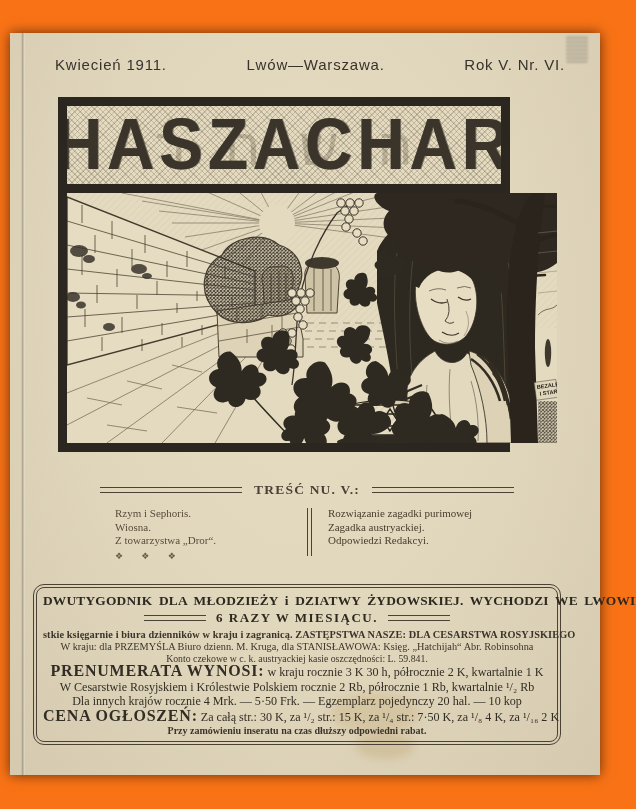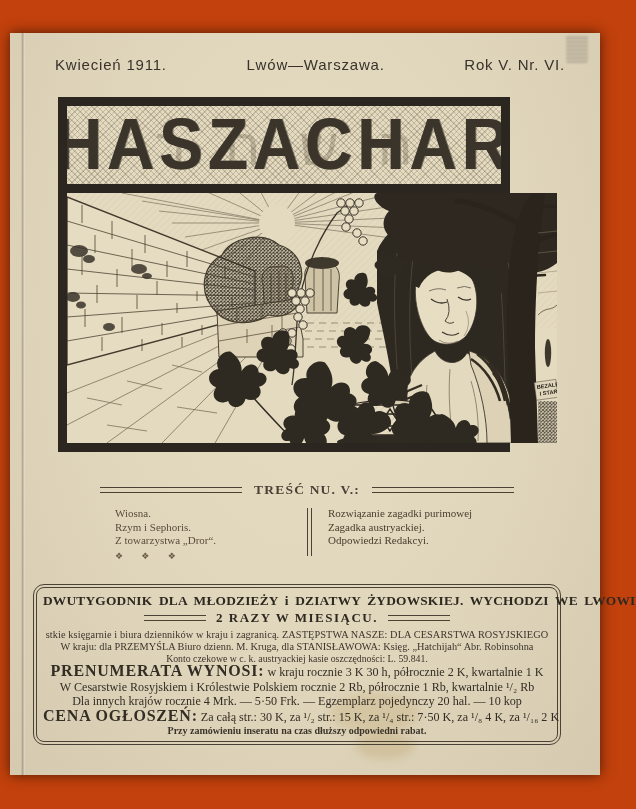--- a/index.html
+++ b/index.html
@@ -1,16 +1,16 @@
 <!DOCTYPE html>
 <html><head>
 <meta charset="utf-8">
 <style>
   html,body{margin:0;padding:0;background:#141311;}
-  .scan{position:relative;width:636px;height:809px;background:#c2410c;overflow:hidden;
+  .scan{position:relative;width:636px;height:809px;background:#f97316;overflow:hidden;
         font-family:"Liberation Serif","DejaVu Serif",serif;}
   .paper{position:absolute;left:10px;top:33px;width:590px;height:742px;
          background:radial-gradient(ellipse at 50% 38%, #e7ddc3 0%, #e0d6bc 55%, #d5cab0 100%);
          box-shadow:0 0 12px rgba(0,0,0,.6);}
   .fold{position:absolute;left:11px;top:0;width:4px;height:100%;
         background:linear-gradient(90deg,rgba(60,50,35,0) 0%,rgba(60,50,35,.30) 45%,rgba(255,255,250,.25) 80%,rgba(60,50,35,0) 100%);}
   .stamp{position:absolute;left:556px;top:2px;width:22px;height:28px;
          background:repeating-linear-gradient(0deg,rgba(95,90,85,.45) 0 2px,rgba(120,115,108,.2) 2px 4px);
          filter:blur(1px);opacity:.65;border-radius:2px;}
   .stain{position:absolute;border-radius:50%;pointer-events:none;}
@@ -52,21 +52,21 @@
 
   .info-box{position:absolute;left:23px;top:551px;width:528px;box-sizing:border-box;
      border:1.4px solid #4a4234;border-radius:11px;padding:2px;color:#3b342a;}
   .info-inner{border:1.4px solid #4a4234;border-radius:8px;padding:5px 6px 4px;text-align:center;}
   .headline1{font-size:13.4px;font-weight:bold;letter-spacing:.2px;word-spacing:3px;
      color:#2e2920;white-space:nowrap;}
   .headline2-row{display:flex;align-items:center;justify-content:center;gap:10px;margin:1px 0 3px;}
   .headline2-row .dbl-rule{flex:0 0 62px;}
   .headline2{font-size:13px;font-weight:bold;letter-spacing:1.5px;color:#2e2920;white-space:nowrap;}
   .addr{font-size:10.3px;line-height:11.8px;white-space:nowrap;}
-  .addr.bolder{font-weight:normal;letter-spacing:.1px;}
+  .addr.bolder{font-weight:bold;letter-spacing:.1px;}
   .konto{font-size:9.8px;line-height:11.5px;}
   .subs{font-size:12.1px;line-height:14.6px;white-space:nowrap;color:#332d24;}
   .subs .lead{font-weight:bold;font-size:16px;letter-spacing:.8px;}
   .rabat{font-size:10px;font-weight:bold;line-height:12px;margin-top:1px;}
 </style>
 </head>
 <body>
 
 <div class="scan">
   <div class="paper">
@@ -365,40 +365,40 @@
     </div>
 
     <section class="contents">
       <div class="toc-title-row">
         <span class="dbl-rule"></span>
         <span class="toc-title">TREŚĆ NU. V.:</span>
         <span class="dbl-rule"></span>
       </div>
       <div class="toc-cols">
         <ul class="toc-list toc-left">
+          <li>Rzym i Sephoris.</li>
           <li>Wiosna.</li>
-          <li>Rzym i Sephoris.</li>
           <li>Z towarzystwa „Dror“.</li>
           <li class="toc-orn">❖ ❖ ❖</li>
         </ul>
         <div class="toc-divider"></div>
         <ul class="toc-list toc-right">
           <li>Rozwiązanie zagadki purimowej</li>
           <li>Zagadka austryackiej.</li>
           <li>Odpowiedzi Redakcyi.</li>
         </ul>
       </div>
     </section>
 
     <section class="info-box">
       <div class="info-inner">
         <div class="headline1">DWUTYGODNIK DLA MŁODZIEŻY i DZIATWY ŻYDOWSKIEJ. WYCHODZI WE LWOWIE</div>
         <div class="headline2-row">
           <span class="dbl-rule"></span>
-          <span class="headline2">2 RAZY W MIESIĄCU.</span>
+          <span class="headline2">6 RAZY W MIESIĄCU.</span>
           <span class="dbl-rule"></span>
         </div>
         <div class="addr bolder">stkie księgarnie i biura dzienników w kraju i zagranicą. ZASTĘPSTWA NASZE: DLA CESARSTWA ROSYJSKIEGO</div>
         <div class="addr">W kraju: dla PRZEMYŚLA Biuro dzienn. M. Kruga, dla STANISŁAWOWA: Księg. „Hatchijah“ Abr. Robinsohna</div>
         <div class="konto">Konto czekowe w c. k. austryackiej kasie oszczędności: L. 59.841.</div>
         <div class="subs">
           <span class="lead">PRENUMERATA WYNOSI:</span>
           <span>w kraju rocznie 3 K 30 h, półrocznie 2 K, kwartalnie 1 K</span>
         </div>
         <div class="subs">

